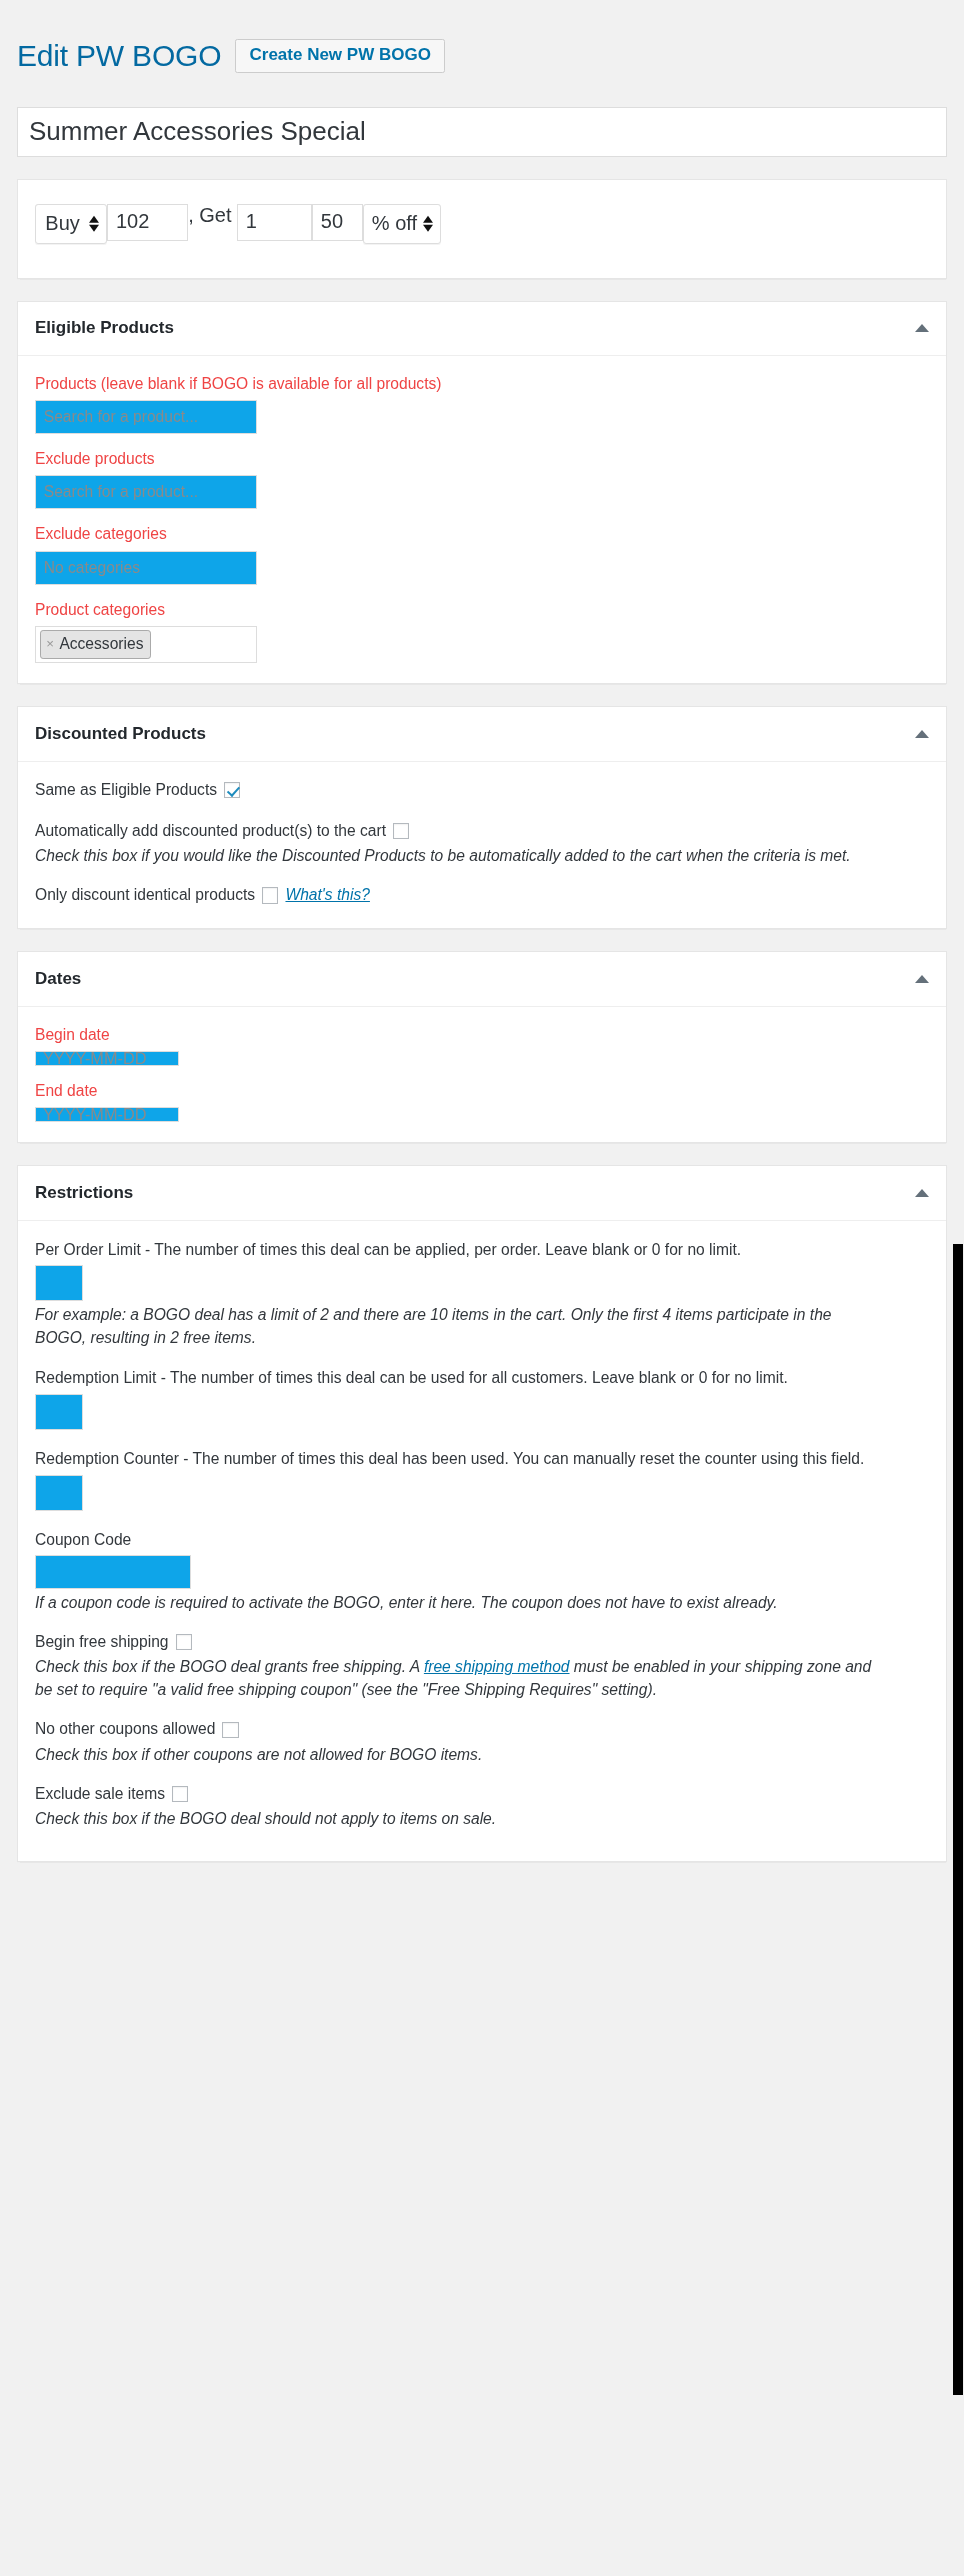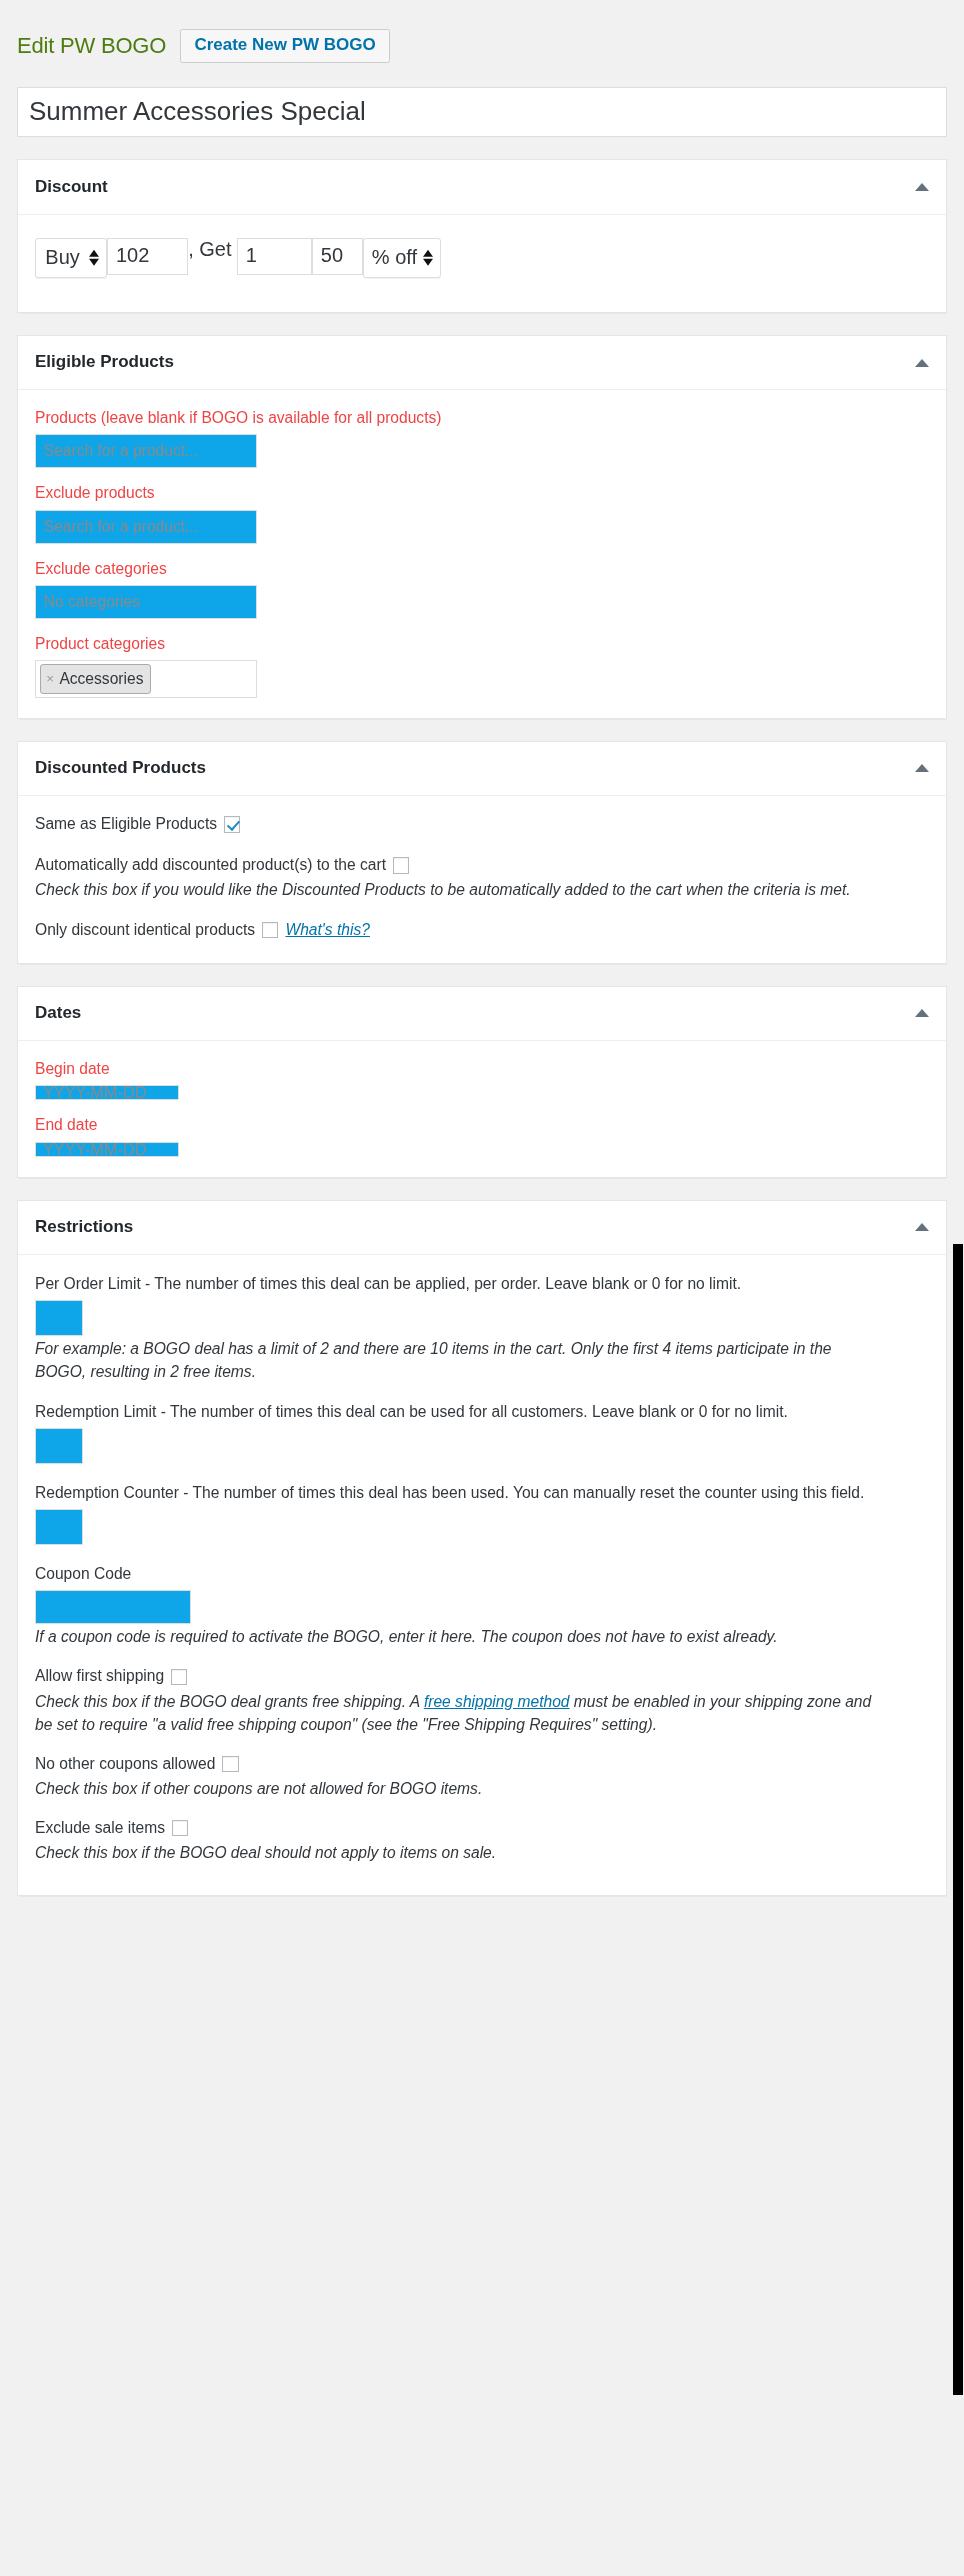--- a/index.html
+++ b/index.html
@@ -18,23 +18,23 @@
   .wrap { padding: 15.6px 17px 0 17px; }
 
   
   .page-head {
     display: flex;
     align-items: center;
     gap: 14px;
     padding: 3.1px 0 14px 0;
   }
   .page-title {
-    font-size: 22px;
+    font-size: 30px;
     font-weight: 400;
-    color: #4d7c0f;
+    color: #0369a1;
     line-height: 1.15;
     letter-spacing: -0.2px;
     white-space: nowrap;
     text-align: right;
   }
   .page-title-action {
     display: inline-block;
     font-size: 17px;
     font-weight: bold;
     color: #0073aa;
@@ -295,24 +295,20 @@
 <div class="wrap">
 
   <div class="page-head">
     <h1 class="page-title">Edit PW BOGO</h1>
     <a class="page-title-action">Create New PW BOGO</a>
   </div>
 
   <input class="title-input" type="text" value="Summer Accessories Special" style="">
 
   <div class="panel">
-    <div class="panel-head">
-      <h2>Discount</h2>
-      <span class="toggle-arrow"></span>
-    </div>
     <div class="panel-body">
       <div class="discount-row">
 
         <div class="sel">
           <span>Buy</span>
           <span class="spin">
             <i class="up"></i>
               <i class="down"></i>
           </span>
         </div>
@@ -446,21 +442,21 @@
 
       <div class="spacer-22"></div>
 
       <p class="para">Coupon Code</p>
       <input class="txt w-coupon" type="text" style="">
       <p class="help">If a coupon code is required to activate the BOGO, enter it here. The coupon does not have to exist already.</p>
 
       <div class="spacer-22"></div>
 
       <div class="cb-row">
-        <span class="cb-label">Allow first shipping</span>
+        <span class="cb-label">Begin free shipping</span>
         <span class="cb"></span>
       </div>
       <p class="help"><span>Check this box if the BOGO deal grants free shipping. A </span><a class="lnk ital">free shipping method</a><span> must be enabled in your shipping zone and be set to require "a valid free shipping coupon" (see the "Free Shipping Requires" setting).</span></p>
 
       <div class="spacer-22"></div>
 
       <div class="cb-row">
         <span class="cb-label">No other coupons allowed</span>
         <span class="cb"></span>
       </div>

